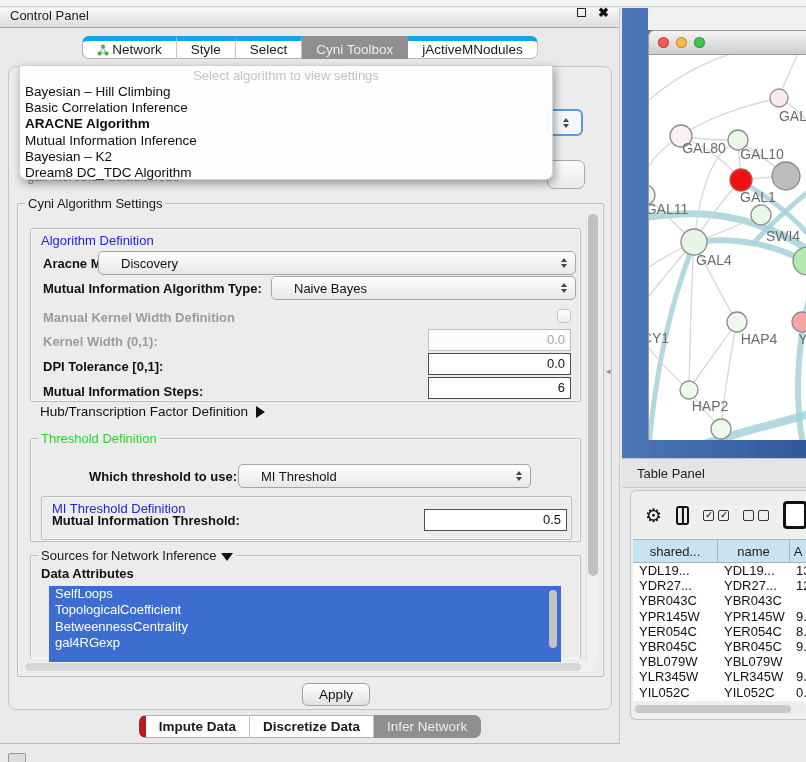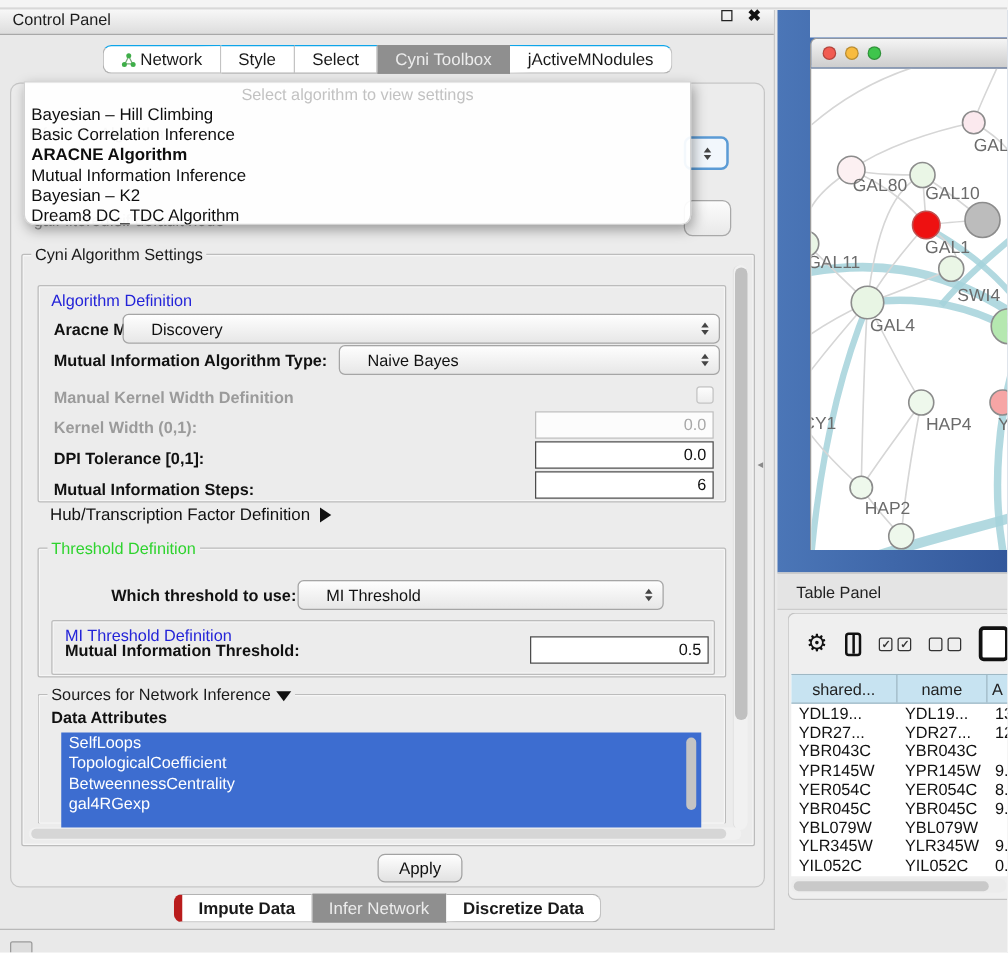--- a/index.html
+++ b/index.html
@@ -7,21 +7,21 @@
   .screen { position:relative; width:806px; height:762px; background:#e9e9e9; overflow:hidden; }
   .topstrip { position:absolute; left:0; top:0; width:806px; height:7px; background:#f4f4f4; border-bottom:1px solid #cfcfcf; }
 
   
   .cp { position:absolute; left:0; top:8px; width:620px; height:736px; background:#e9e9e9; border-right:1px solid #c9c9c9; border-bottom:1px solid #b9b9b9; }
   .cp-title { height:20px; background:linear-gradient(#f7f7f7,#dddddd); border-bottom:1px solid #a8a8a8; display:flex; padding:0 10px; font-size:13px; color:#1c1c1c; }
   .cp-title .sp { flex:1; }
   .float-btn { width:9px; height:9px; border:1.5px solid #222; margin-right:12px; display:inline-block; }
   .close-btn { font-size:13px; font-weight:bold; color:#111; line-height:9px; }
   .cp-tabs { position:absolute; left:0; top:28px; width:620px; display:flex; justify-content:center; }
-  .tab { height:23px; background:#fff; border-top:1px solid #0ea5e9; border-bottom:1px solid #b3b3b3; border-right:1px solid #c3c3c3; padding:0 14px; display:flex; align-items:center; gap:3px; font-size:13.5px; color:#1a1a1a; }
+  .tab { height:23px; background:#fff; border-top:5px solid #0ea5e9; border-bottom:1px solid #b3b3b3; border-right:1px solid #c3c3c3; padding:0 14px; display:flex; align-items:center; gap:3px; font-size:13.5px; color:#1a1a1a; }
   .tab:first-child { border-left:1px solid #b3b3b3; border-radius:7px 0 0 7px; }
   .tab:last-child { border-radius:0 7px 7px 0; }
   .tab.sel { background:#8f8f8f; color:#ececec; border-color:#8f8f8f; }
   .net-tab-icon { width:12px; height:12px; }
 
   .cp-main { position:absolute; left:8px; top:58px; width:604px; height:644px; background:#ececec; border:1px solid #c6c6c6; border-radius:8px; }
 
   
   .ghost-label { position:absolute; font-size:13px; color:#8f8f8f; z-index:1; }
   .frag1 { position:absolute; left:538px; top:42px; width:36px; height:27px; border:2px solid #5b9bd5; border-radius:6px; background:#f2f7fc; z-index:1; display:flex; align-items:center; justify-content:flex-end; padding-right:4px; }
@@ -237,22 +237,22 @@
         <div class="hscroll">
             <div class="thumb"></div>
           </div>
       </div>
 
       <div class="apply-btn">Apply</div>
     </div>
 
     <div class="bottom-tabs" id="bottomTabs">
         <div class="btab">Impute Data</div>
+        <div class="btab">Discretize Data</div>
         <div class="btab sel">Infer Network</div>
-        <div class="btab">Discretize Data</div>
       </div>
   </div>
 
   <div class="splitter-grip">◂</div>
   <div class="stub-icon"></div>
 
   <div class="net-blue"></div>
   <div class="net-topstrip"></div>
   <div class="mac-win">
     <div class="mac-title" id="macTitle">

